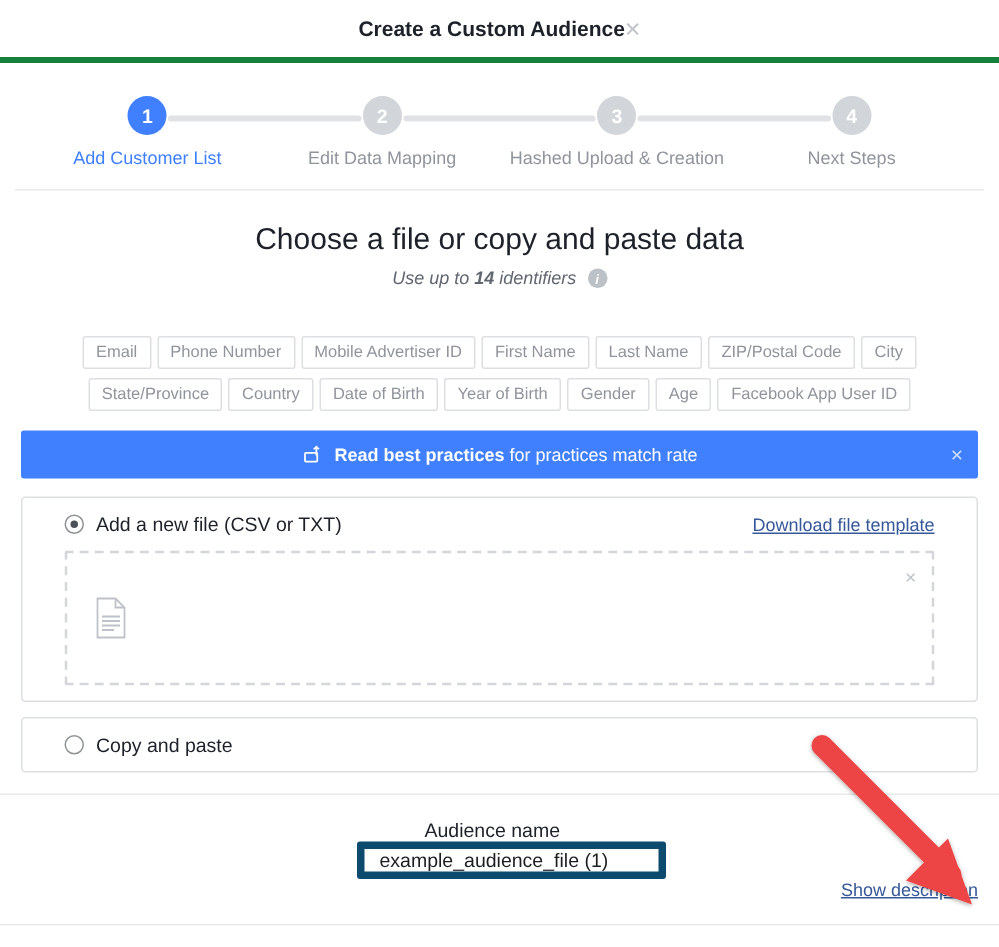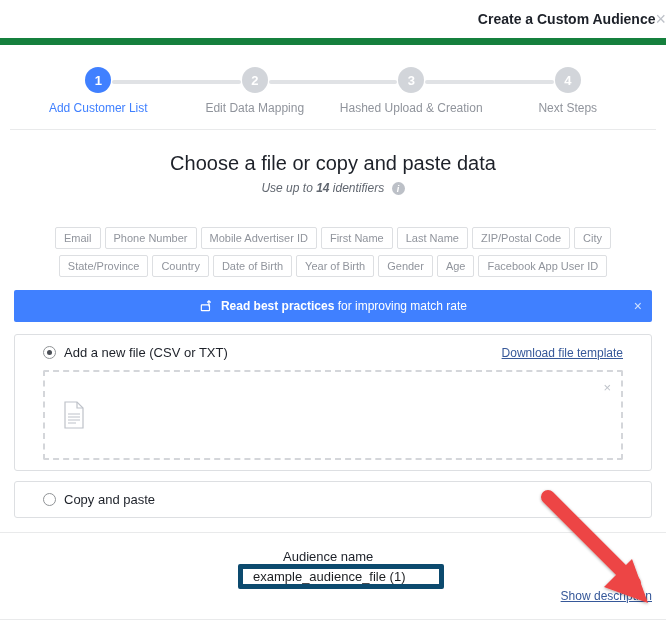--- a/index.html
+++ b/index.html
@@ -9,23 +9,23 @@
     height: 631px;
     font-family: Helvetica, Arial, sans-serif;
     color: #1c1e21;
     background: #fff;
     overflow: hidden;
     position: relative;
   }
   .modal-header {
     display: flex;
     align-items: center;
-    justify-content: flex-end;
-    padding: 10px 0;
-    border-bottom: 7px solid #15803d;
+    justify-content: center;
+    padding: 10px 26px;
+    border-bottom: 4px solid #15803d;
   }
   .modal-title {
     font-size: 14px;
     font-weight: 700;
     color: #1d2129;
   }
   .close-x {
     color: #bec2c9;
     font-size: 18px;
     line-height: 1;
@@ -311,21 +311,21 @@
 
   <div class="chips" id="chips"><span class="chip">Email</span><span class="chip">Phone Number</span><span class="chip">Mobile Advertiser ID</span><span class="chip">First Name</span><span class="chip">Last Name</span><span class="chip">ZIP/Postal Code</span><span class="chip">City</span><span class="chip">State/Province</span><span class="chip">Country</span><span class="chip">Date of Birth</span><span class="chip">Year of Birth</span><span class="chip">Gender</span><span class="chip">Age</span><span class="chip">Facebook App User ID</span></div>
 
   <div class="banner">
     <span class="bicon">
       <svg width="14" height="14" viewBox="0 0 24 24" fill="none" stroke="#fff" stroke-width="2">
           <rect x="4" y="10" width="14" height="10" rx="1"></rect>
           <path d="M14 6l3-3 3 3M17 3v10"></path>
         </svg>
     </span>
-    <span><b>Read best practices</b><span> for improving match rate</span></span>
+    <span><b>Read best practices</b><span> for practices match rate</span></span>
     <span class="banner-close">×</span>
   </div>
 
   <div class="optbox">
     <div class="opt-head">
       <span class="radio sel"></span>
       <span>Add a new file (CSV or TXT)</span>
       <a class="opt-link" href="#">Download file template</a>
     </div>
     <div class="dashed">

